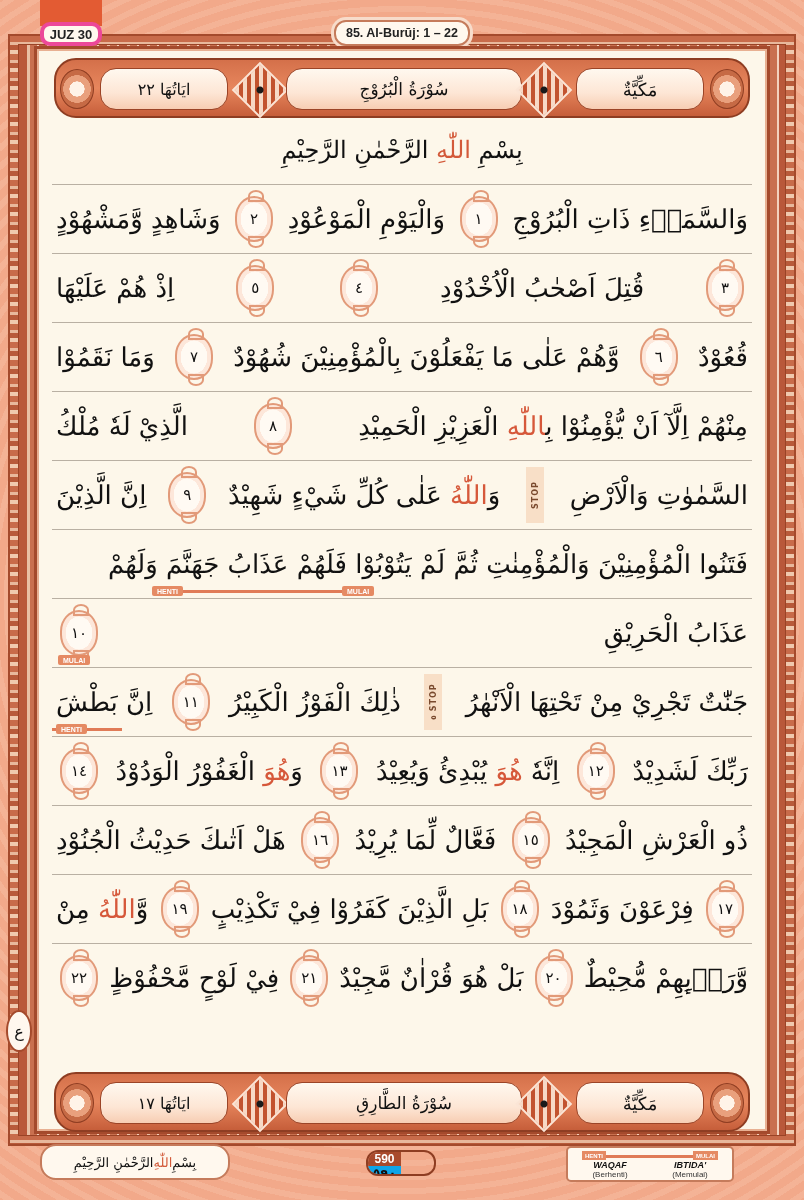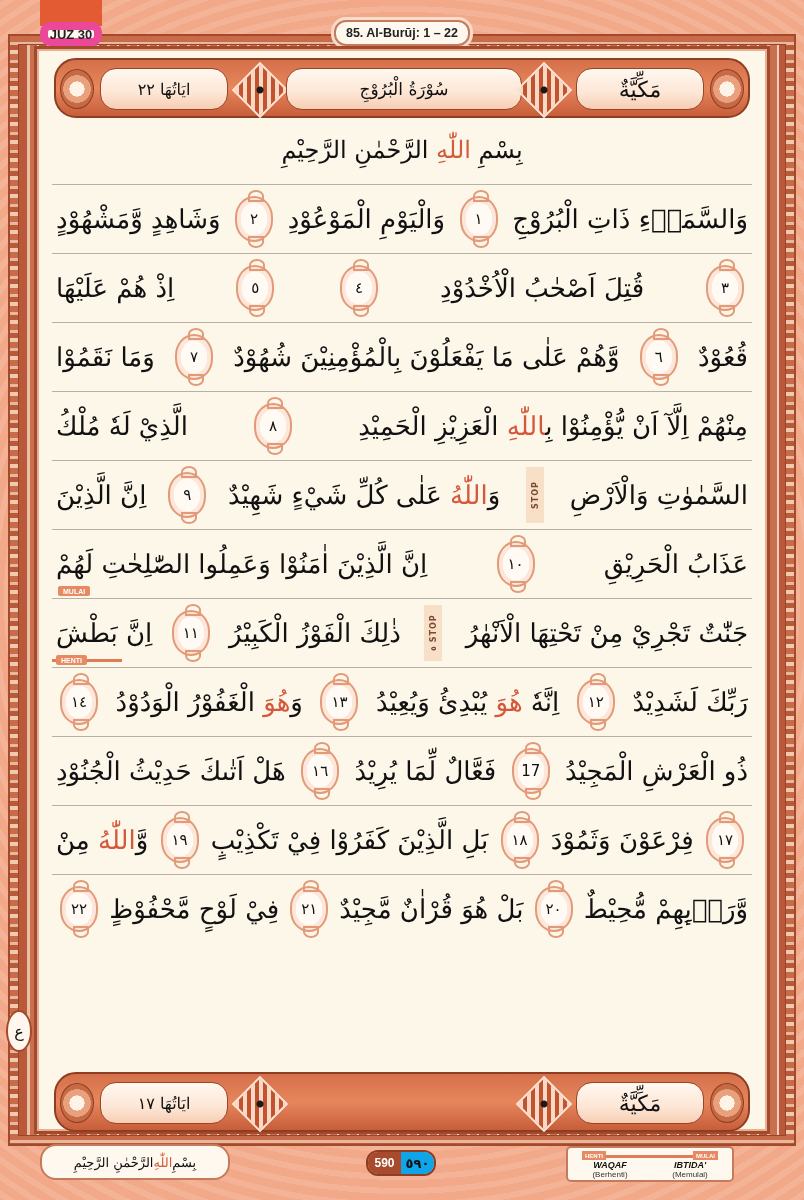--- a/index.html
+++ b/index.html
@@ -33,21 +33,21 @@
   .paper {
     position: absolute; left: 34px; top: 46px; width: 736px; height: 1088px;
     background: #fdf7ea;
     border: 3px solid #a44a2c;
     box-shadow: inset 0 0 0 2px #e8b092;
   }
 
   
   .juz-tab {
     position: absolute; left: 40px; top: 22px; width: 62px; height: 24px;
-    background: #fff8ee; border: 8px solid #ec4899; border-radius: 10px;
+    background: #fff8ee; border: 4px solid #ec4899; border-radius: 10px;
     font: bold 13px "Liberation Sans", sans-serif; color: #222;
     display: flex; align-items: center; justify-content: center;
   }
   .juz-flag {
     position: absolute; left: 40px; top: 0; width: 62px; height: 26px;
     background: #e35b33;
   }
   .surah-ref {
     position: absolute; left: 180px; top: 20px; width: 444px; height: 26px;
     display: flex; align-items: center; justify-content: center;
@@ -75,21 +75,21 @@
   .banner .cap.right { right: 4px; }
   .banner .box {
     position: absolute; top: 8px; height: 42px;
     background: linear-gradient(180deg,#fff8ef,#fde6d5 60%,#f7cdb3);
     border: 1.5px solid #9b4427; border-radius: 16px;
     display: flex; align-items: center; justify-content: center;
     font-family: "DejaVu Serif", serif; color: #111; direction: rtl;
   }
   .banner .box.count { left: 44px; width: 128px; font-size: 16px; }
   .banner .box.title { left: 230px; width: 236px; font-size: 17px; }
-  .banner .box.origin { right: 44px; width: 128px; font-size: 22px; }
+  .banner .box.origin { right: 44px; width: 128px; font-size: 18px; }
   .banner .medal {
     position: absolute; top: 10px; width: 40px; height: 40px;
     transform: rotate(45deg);
     background:
       radial-gradient(circle, #1a1a1a 0 3px, transparent 4px),
       repeating-linear-gradient(45deg, #f7d9c6 0 4px, #c2532f 4px 8px);
     border: 2px solid #fbe5d6;
   }
   .banner .medal.l { left: 184px; }
   .banner .medal.r { right: 184px; }
@@ -153,20 +153,21 @@
     position: absolute; left: 40px; top: 1144px; width: 190px; height: 36px;
     background: #fff8ee; border: 2px solid #c57b5b; border-radius: 16px;
     display: flex; align-items: center; justify-content: center;
     direction: rtl; font: 13px "DejaVu Serif", serif; color: #111;
   }
   .footer-bism .allah { color: #d35a3a; }
   .page-num {
     position: absolute; left: 366px; top: 1150px; width: 70px; height: 26px;
     border: 2px solid #8e3d22; border-radius: 12px; overflow: hidden;
     display: flex;
+    flex-direction: column;
   }
   .page-num .latin {
     width: 50%; background: #a84a2c; color: #fff;
     font: bold 12px "Liberation Sans", sans-serif;
     display: flex; align-items: center; justify-content: center;
   }
   .page-num .arabic {
     width: 50%; background: #0ea5e9; color: #111;
     font: bold 13px "DejaVu Sans", sans-serif;
     display: flex; align-items: center; justify-content: center;
@@ -250,25 +251,30 @@
   </div>
 
   <div class="line">
     <span class="seg">السَّمٰوٰتِ وَالْاَرْضِ</span>
     <span class="stop-box">STOP</span>
     <span class="seg"><span>وَ</span><span class="red">اللّٰهُ</span><span> عَلٰى كُلِّ شَيْءٍ شَهِيْدٌ</span></span>
     <span class="ayah">٩</span>
     <span class="seg">اِنَّ الَّذِيْنَ</span>
   </div>
 
+  <div class="line">
+    <span class="seg">فَتَنُوا الْمُؤْمِنِيْنَ وَالْمُؤْمِنٰتِ ثُمَّ لَمْ يَتُوْبُوْا فَلَهُمْ عَذَابُ جَهَنَّمَ وَلَهُمْ</span>
+    <span class="tag-line" style="left:100px; width:220px;"></span>
+    <span class="tag" style="left:100px;">HENTI</span>
+    <span class="tag" style="left:290px;">MULAI</span>
+  </div>
 
   <div class="line">
     <span class="seg">عَذَابُ الْحَرِيْقِ</span>
     <span class="ayah">١٠</span>
-    <span class="seg">اِنَّ الَّذِيْنَ اٰمَنُوْا وَعَمِلُوا الصّٰلِحٰتِ لَهُمْ</span>
     <span class="tag" style="left:6px;">MULAI</span>
   </div>
 
   <div class="line">
     <span class="seg">جَنّٰتٌ تَجْرِيْ مِنْ تَحْتِهَا الْاَنْهٰرُ</span>
     <span class="stop-box">STOP ٥</span>
     <span class="seg">ذٰلِكَ الْفَوْزُ الْكَبِيْرُ</span>
     <span class="ayah">١١</span>
     <span class="seg">اِنَّ بَطْشَ</span>
     <span class="tag-line" style="left:0; width:70px;"></span>
@@ -279,21 +285,21 @@
     <span class="seg">رَبِّكَ لَشَدِيْدٌ</span>
     <span class="ayah">١٢</span>
     <span class="seg"><span>اِنَّهٗ </span><span class="red">هُوَ</span><span> يُبْدِئُ وَيُعِيْدُ</span></span>
     <span class="ayah">١٣</span>
     <span class="seg"><span>وَ</span><span class="red">هُوَ</span><span> الْغَفُوْرُ الْوَدُوْدُ</span></span>
     <span class="ayah">١٤</span>
   </div>
 
   <div class="line">
     <span class="seg">ذُو الْعَرْشِ الْمَجِيْدُ</span>
-    <span class="ayah">17</span>
+    <span class="ayah">١٥</span>
     <span class="seg">فَعَّالٌ لِّمَا يُرِيْدُ</span>
     <span class="ayah">١٦</span>
     <span class="seg">هَلْ اَتٰىكَ حَدِيْثُ الْجُنُوْدِ</span>
   </div>
 
   <div class="line">
     <span class="ayah">١٧</span>
     <span class="seg">فِرْعَوْنَ وَثَمُوْدَ</span>
     <span class="ayah">١٨</span>
     <span class="seg">بَلِ الَّذِيْنَ كَفَرُوْا فِيْ تَكْذِيْبٍ</span>
@@ -310,20 +316,21 @@
     <span class="ayah">٢٢</span>
   </div>
 </div>
 
 <div class="rub">ع</div>
 
 <div class="banner" style="top:1072px;">
   <div class="cap left"></div>
   <div class="box count">ايَاتُهَا ١٧</div>
   <div class="medal l"></div>
+  <div class="box title">سُوْرَةُ الطَّارِقِ</div>
   <div class="medal r"></div>
   <div class="box origin">مَكِّيَّةٌ</div>
   <div class="cap right"></div>
 </div>
 
 <div class="footer-bism">
   <span>بِسْمِ </span>
     <span class="allah">اللّٰهِ</span>
     <span> الرَّحْمٰنِ الرَّحِيْمِ</span>
 </div>

